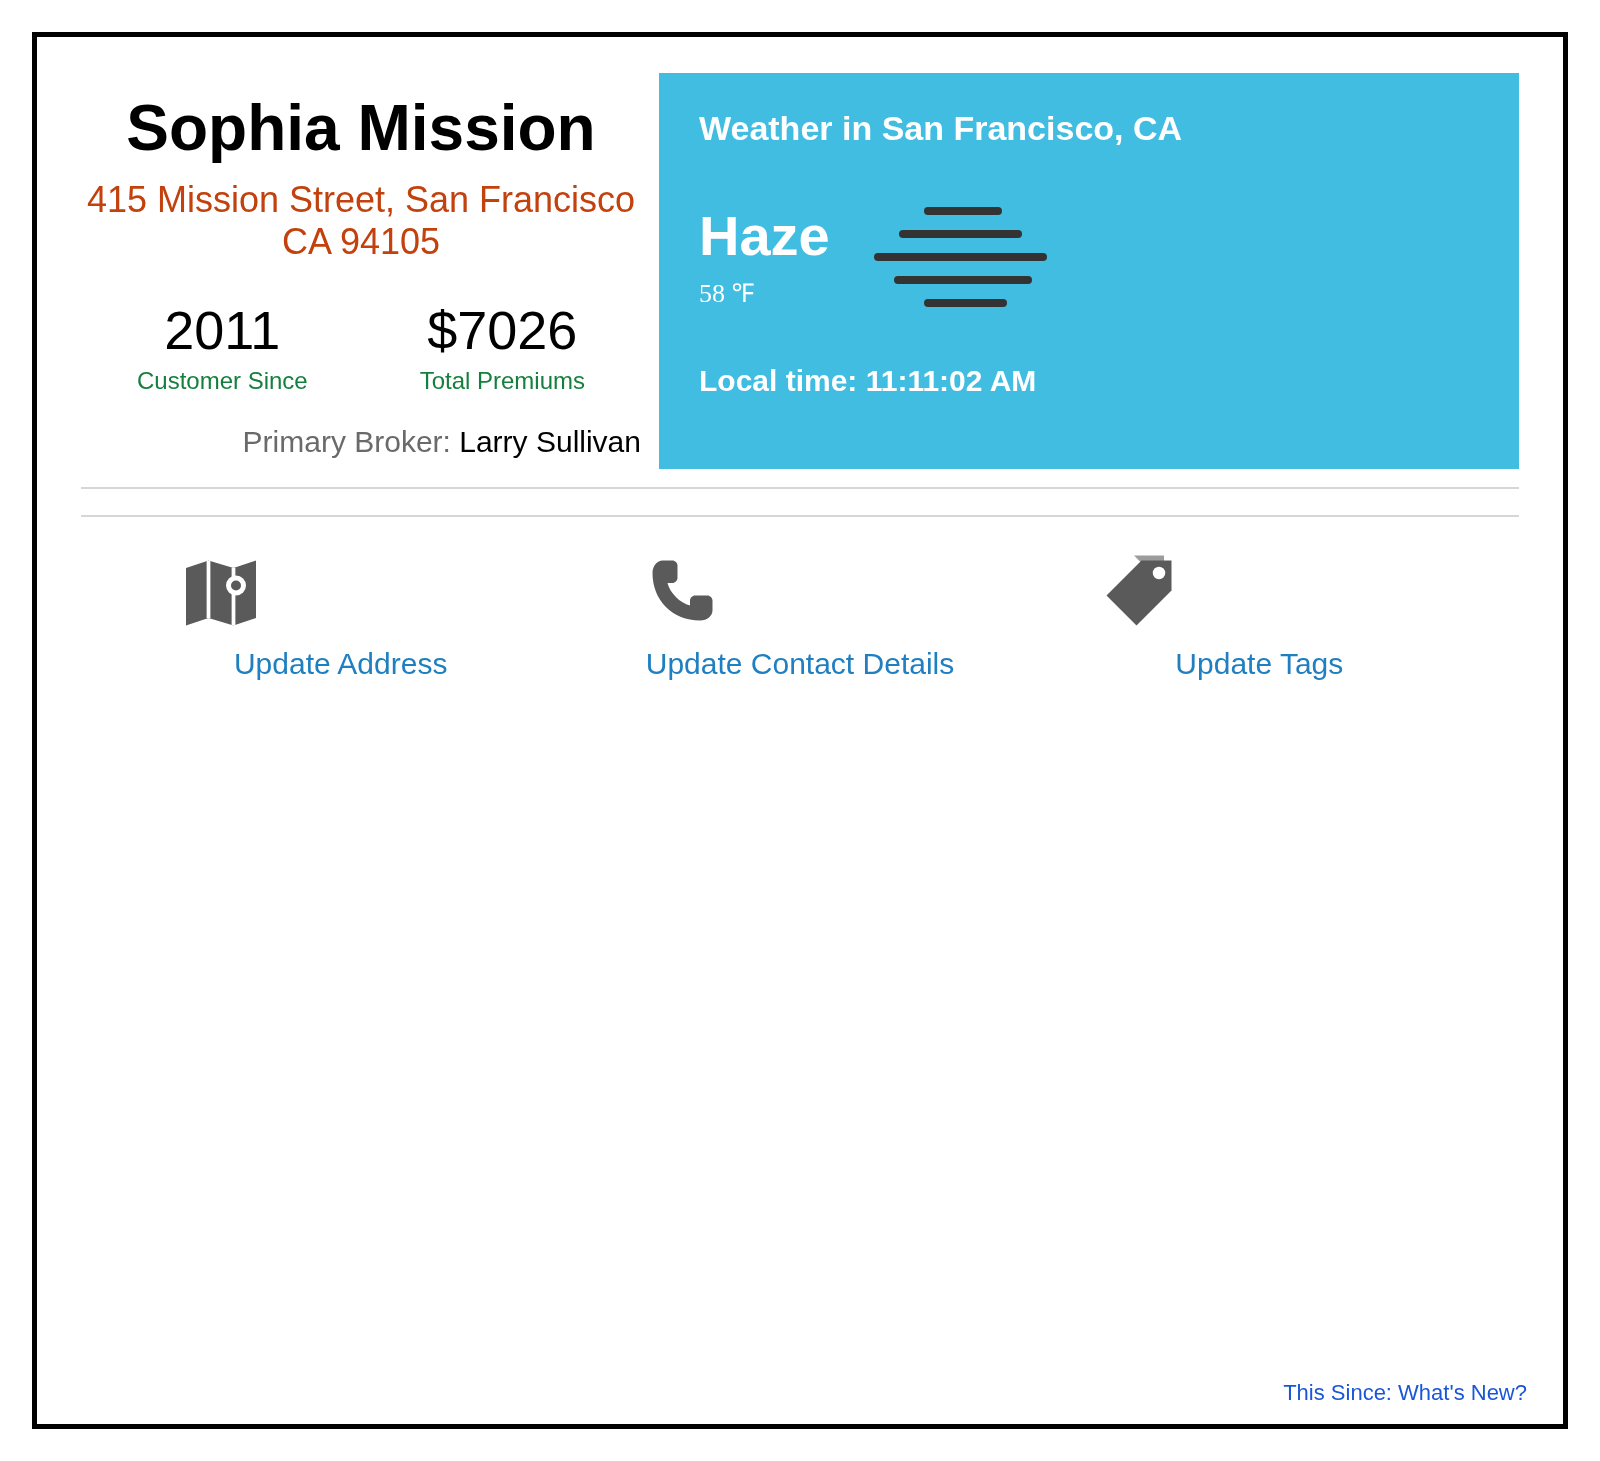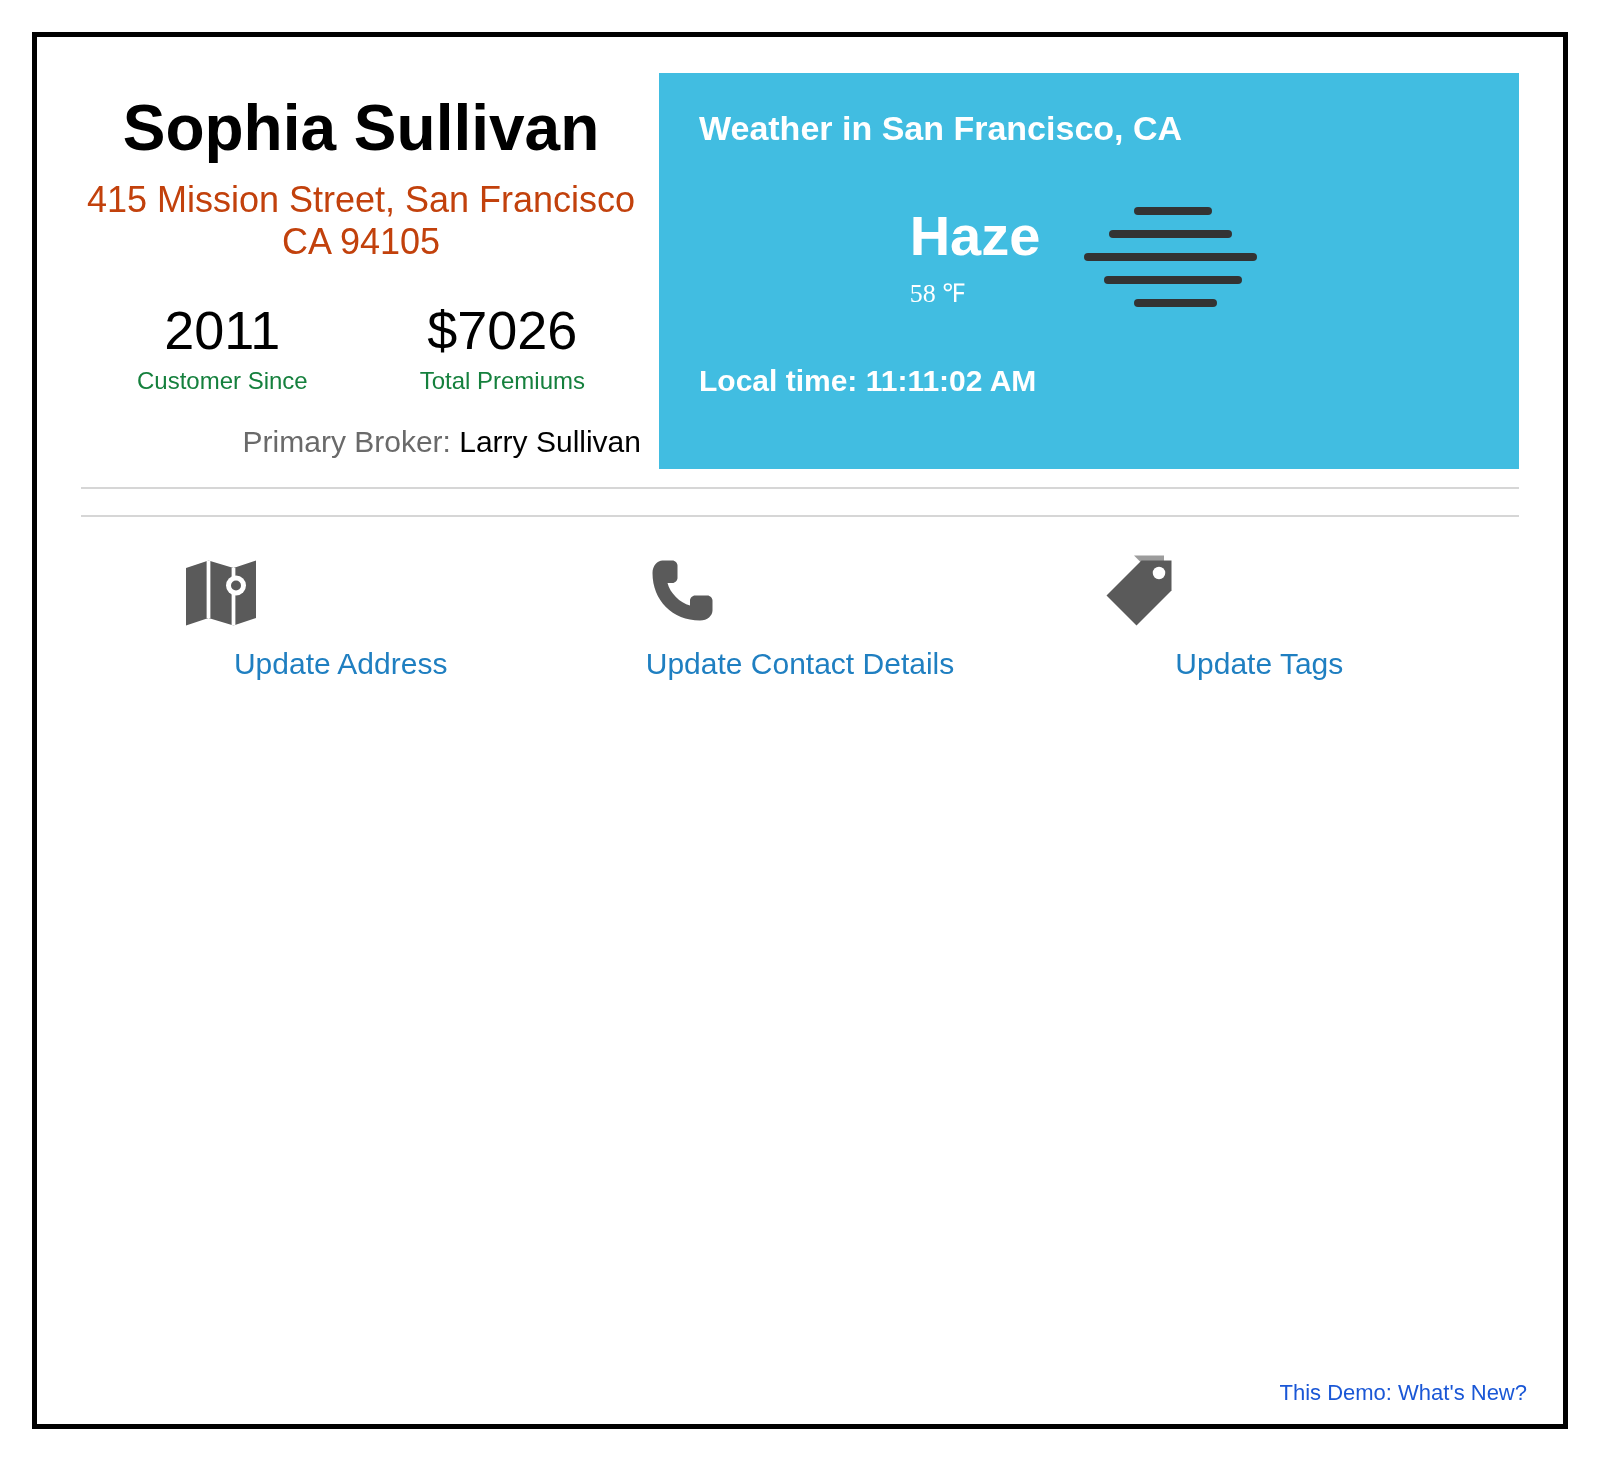--- a/index.html
+++ b/index.html
@@ -69,21 +69,21 @@
     padding: 36px 40px 34px 40px;
   }
   .weather-title {
     font-size: 34px;
     font-weight: 600;
     margin-bottom: 48px;
   }
   .weather-mid {
     display: flex;
     align-items: center;
-    justify-content: center;
+    justify-content: flex-start;
     margin-bottom: 48px;
     gap: 28px;
   }
   .weather-text { display: flex; flex-direction: column; }
   .weather-condition {
     font-size: 56px;
     font-weight: 700;
     margin-bottom: 6px;
   }
   .weather-temp {
@@ -151,21 +151,21 @@
   }
 </style>
 </head>
 <body>
 
 <div class="frame">
 
   <div class="top-row">
 
     <div class="customer-col">
-      <div class="customer-name">Sophia Sullivan</div>
+      <div class="customer-name">Sophia Mission</div>
       <div class="customer-address">415 Mission Street, San Francisco CA 94105</div>
 
       <div class="stats-row">
         <div class="stat">
           <div class="stat-value">2011</div>
           <div class="stat-label">Customer Since</div>
         </div>
         <div class="stat">
           <div class="stat-value">$7026</div>
           <div class="stat-label">Total Premiums</div>
@@ -221,15 +221,15 @@
     <div class="action">
       <svg class="action-icon" viewBox="0 0 64 64">
         <path d="M34 6 L58 6 L58 30 L30 58 L6 34 Z" fill="#5a5a5a"></path>
         <circle cx="48" cy="16" r="5" fill="#fff"></circle>
         <path d="M28 2 L52 2 L52 8 L34 8 Z" fill="#5a5a5a" opacity="0.6"></path>
       </svg>
       <span>Update Tags</span>
     </div>
   </div>
 
-  <div class="footer-link">This Demo: What's New?</div>
+  <div class="footer-link">This Since: What's New?</div>
 
 </div>
 
 </body></html>

